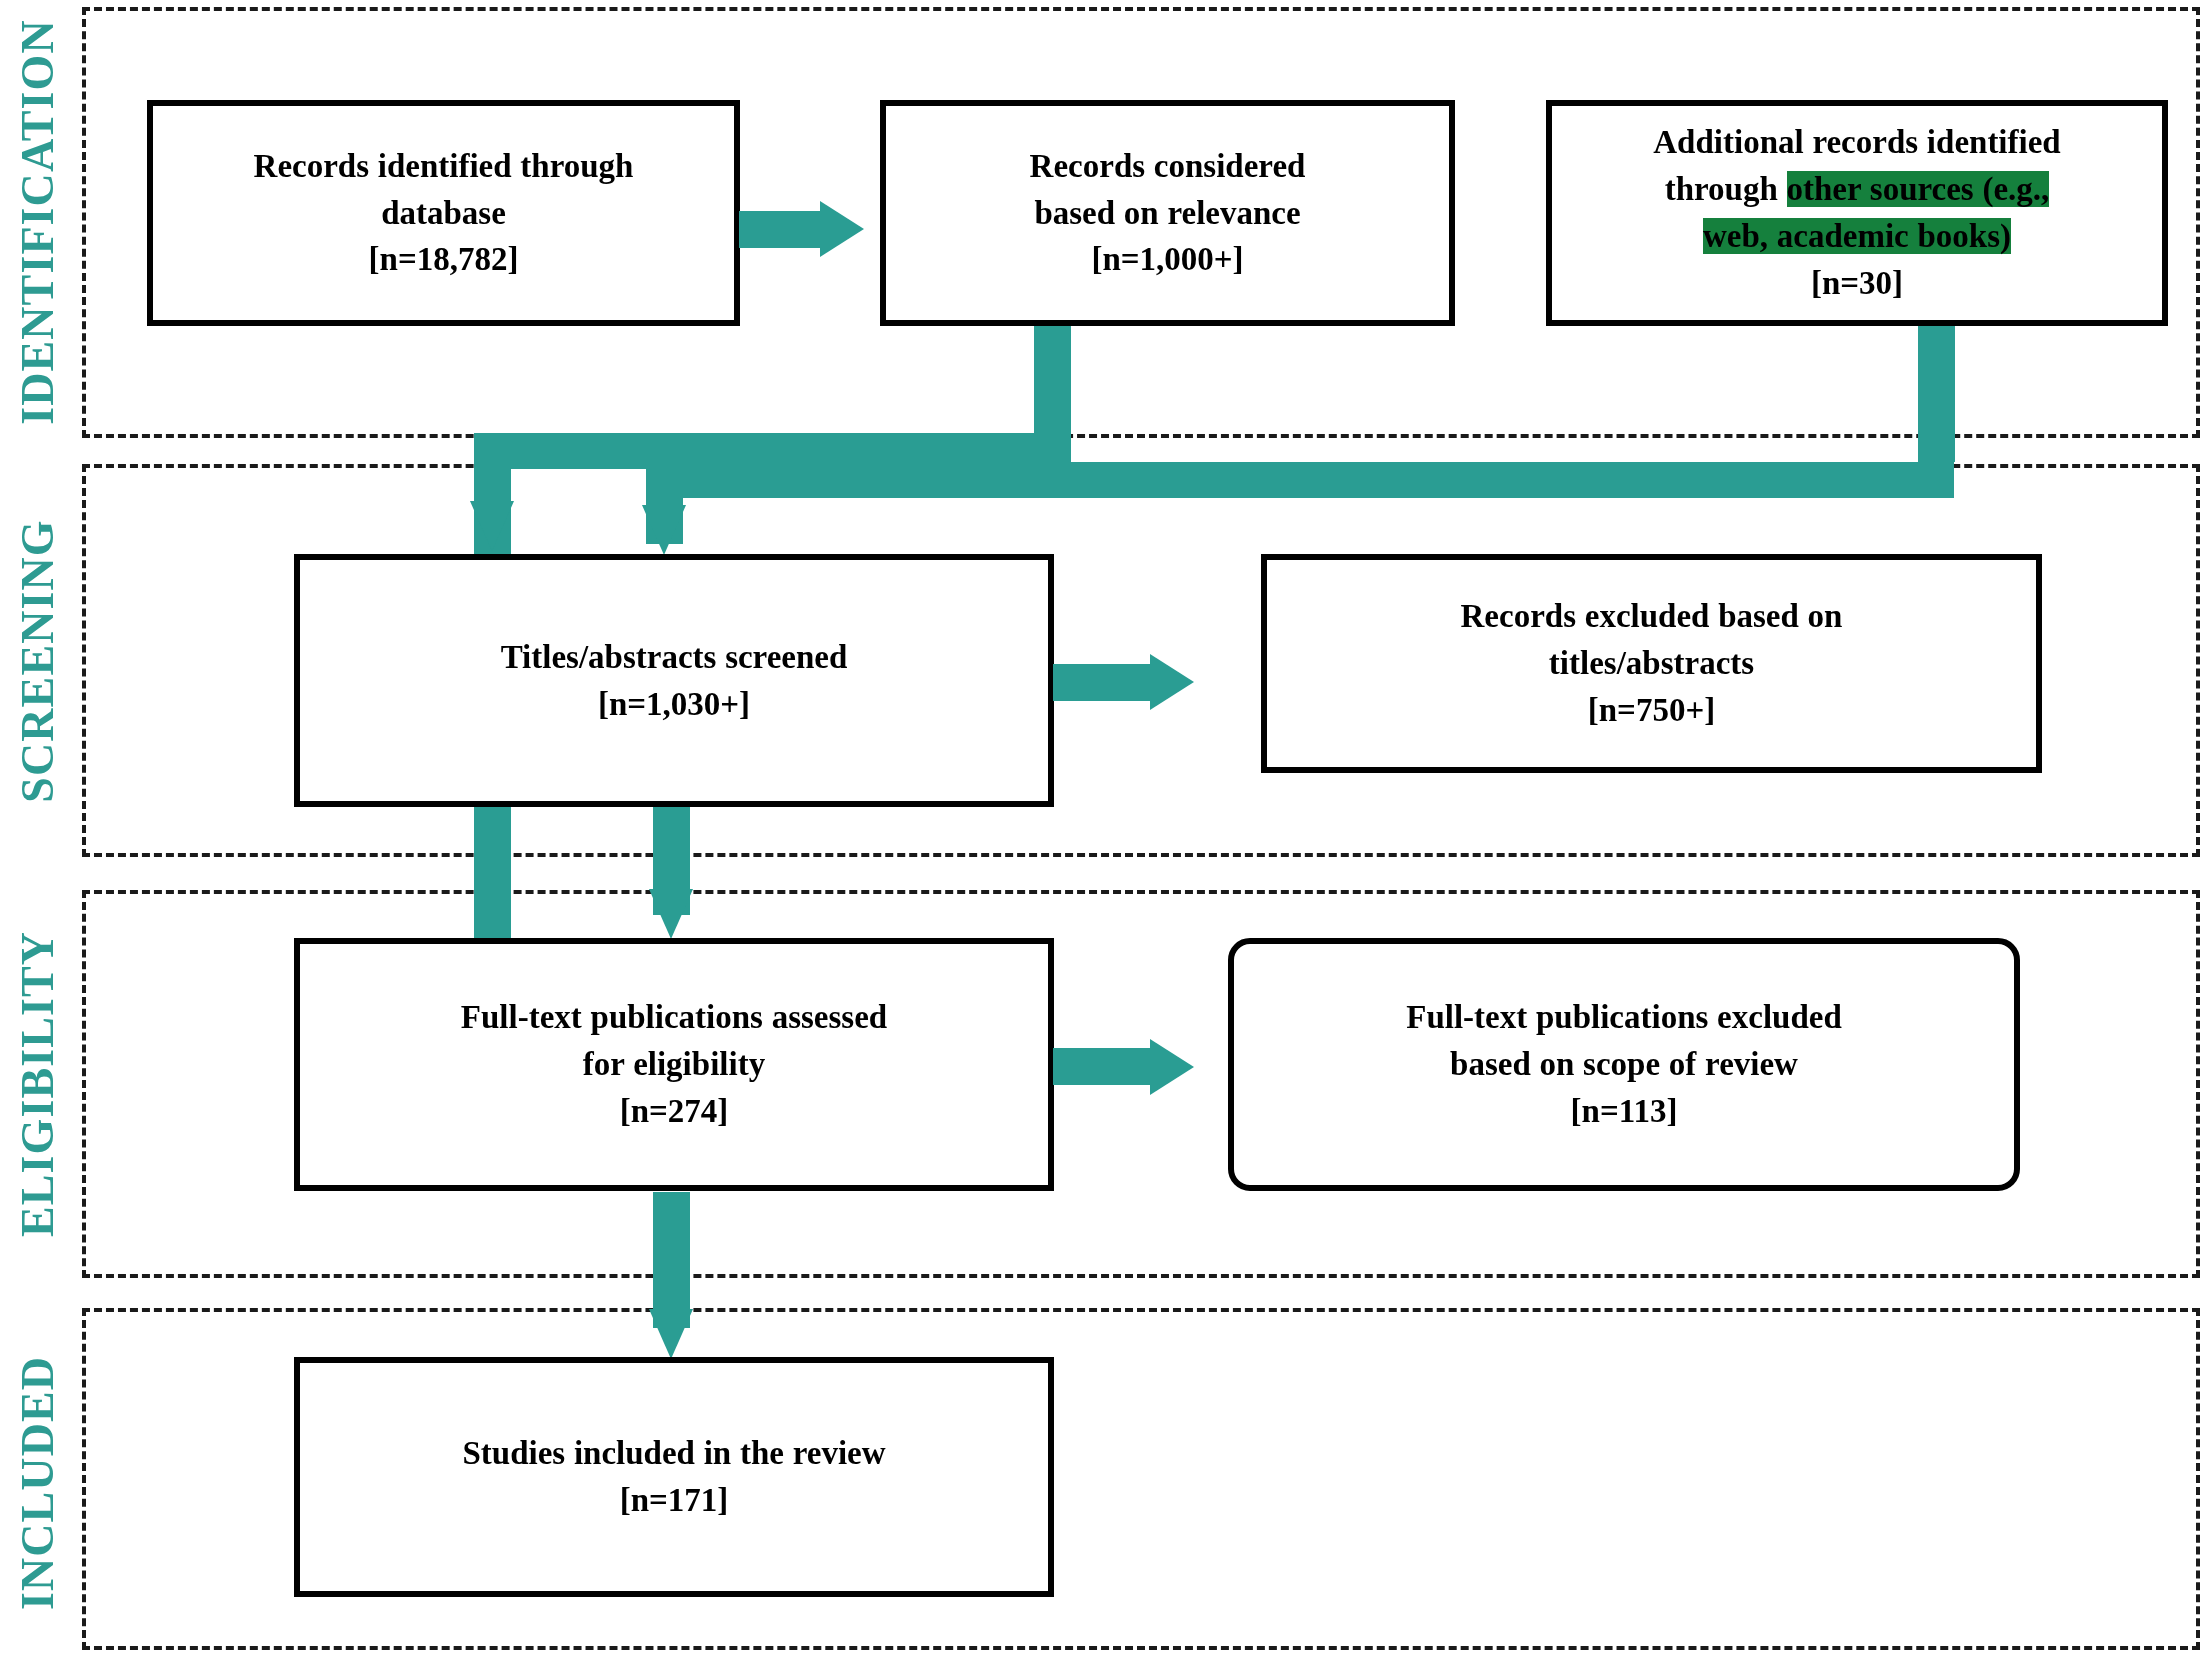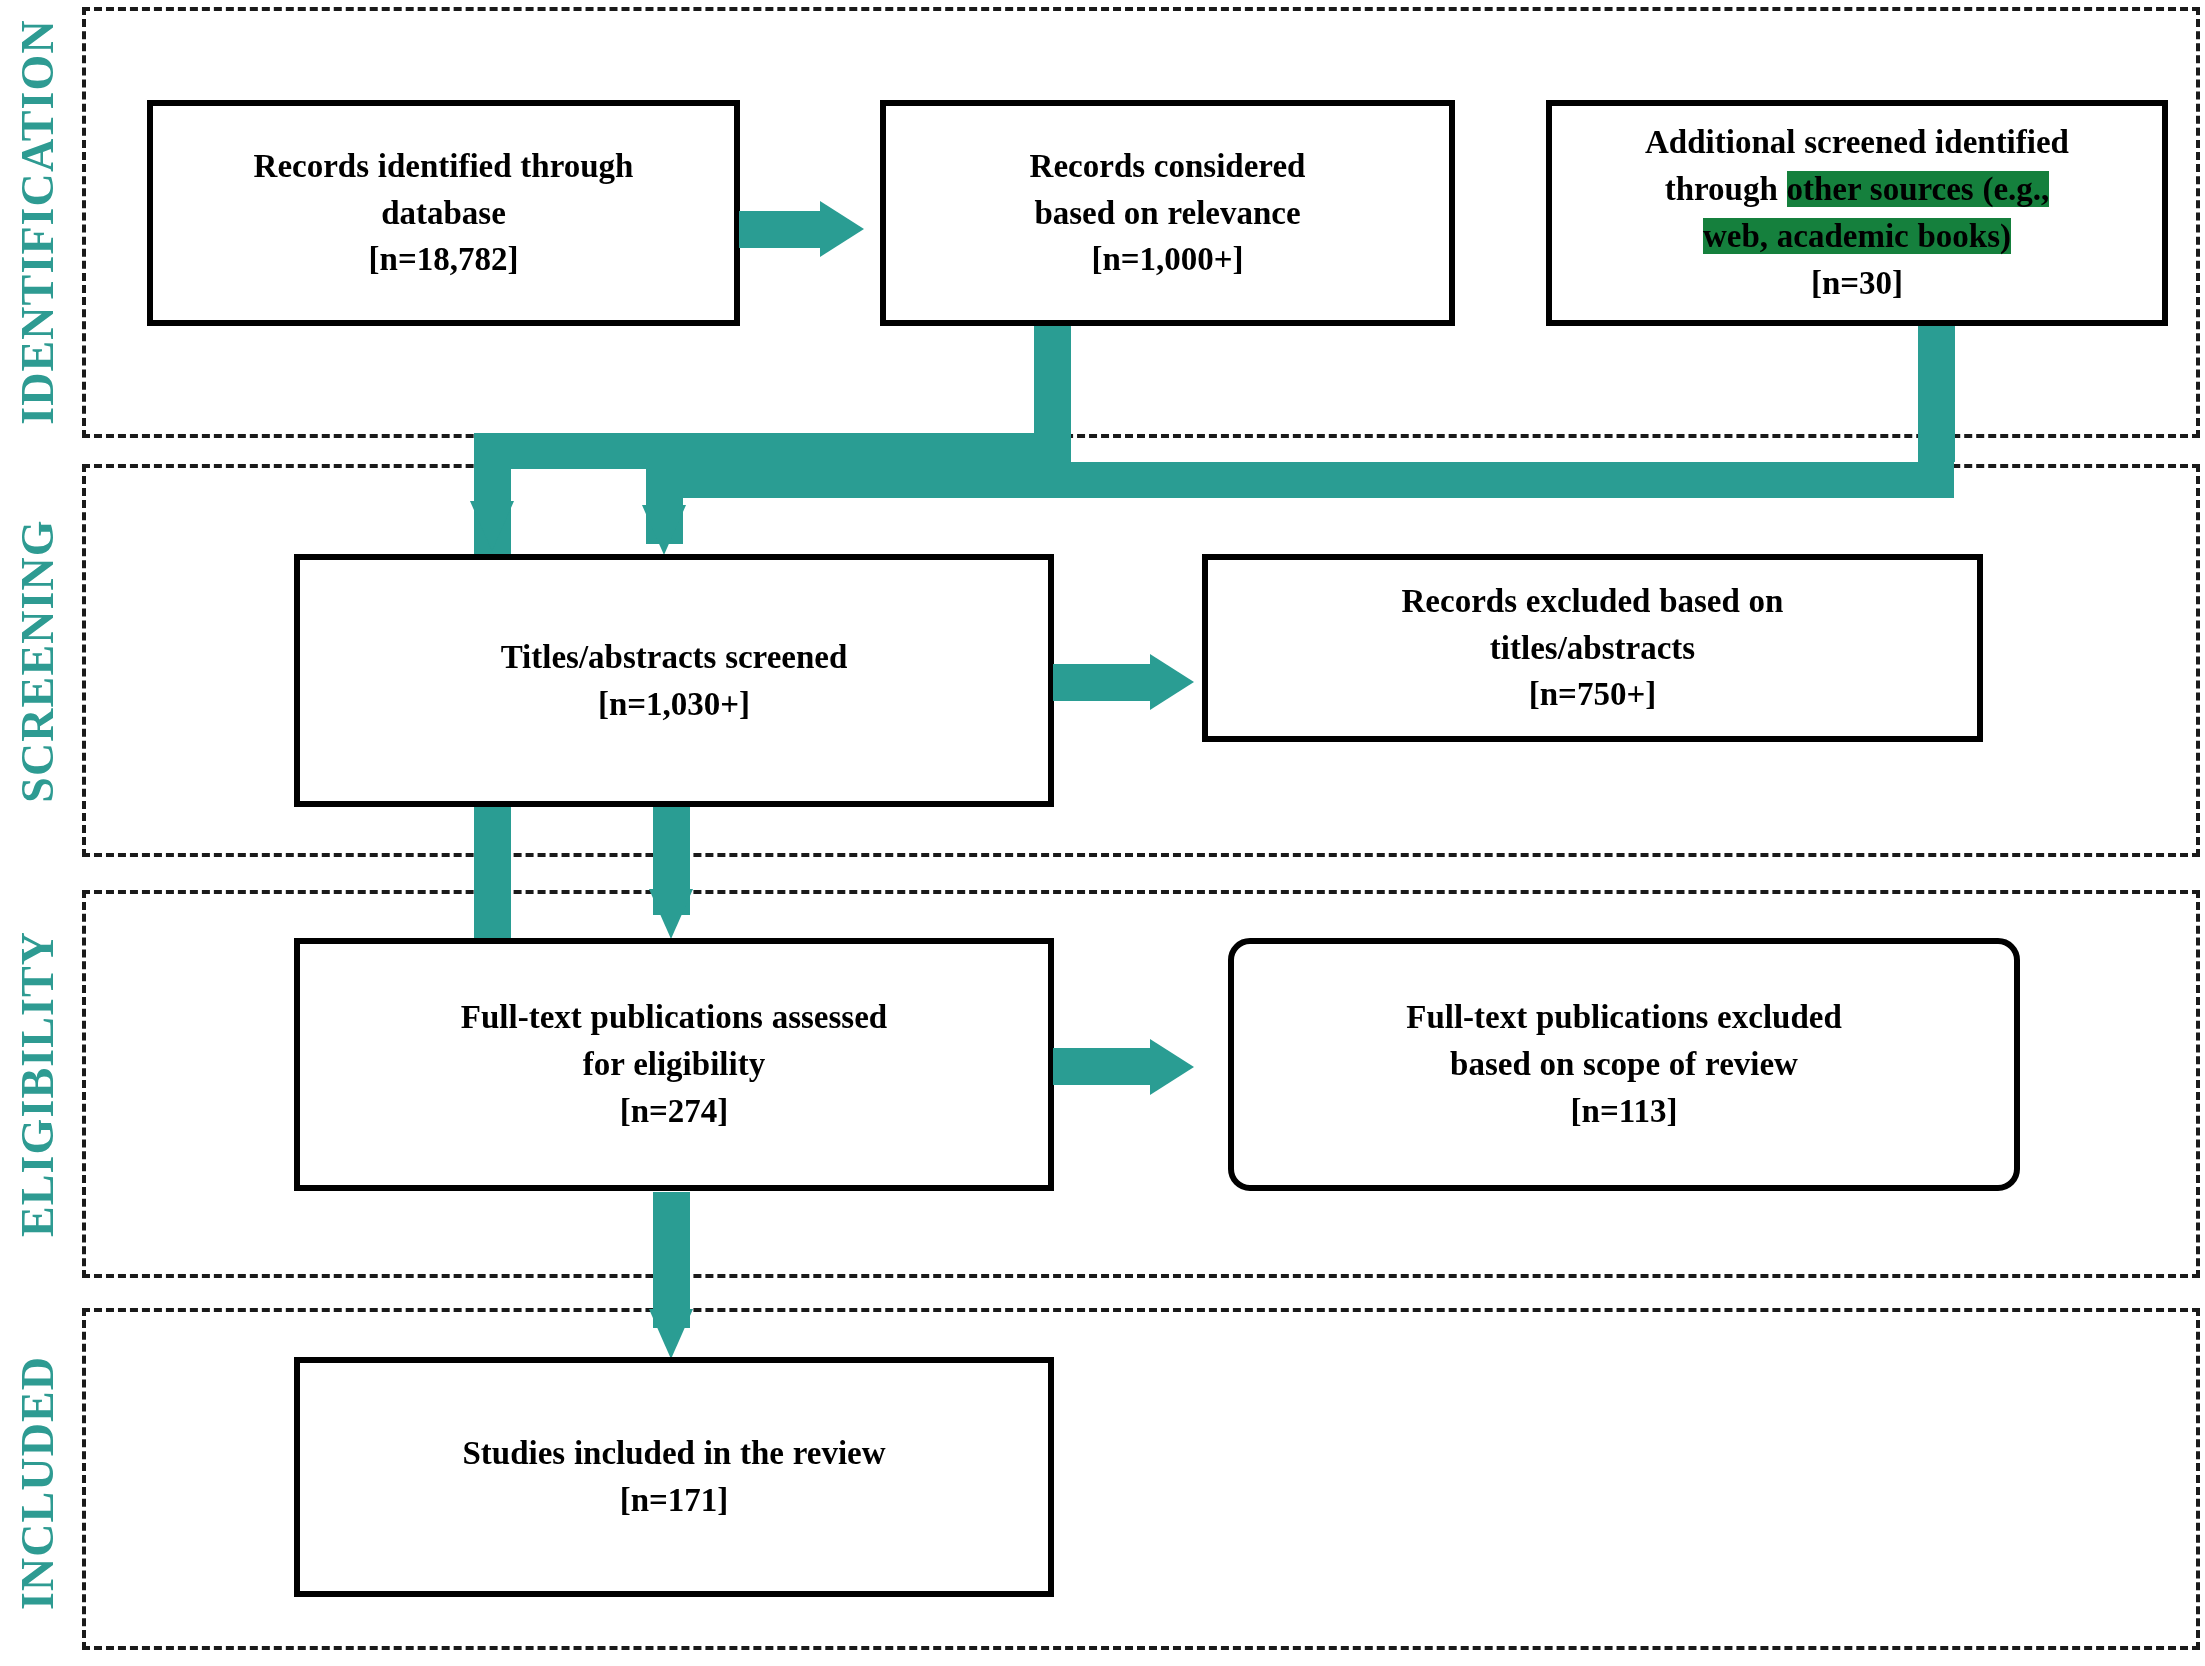--- a/index.html
+++ b/index.html
@@ -100,21 +100,21 @@
   <div class="node" style="left:880px; top:100px; width:575px; height:226px;">
     <div class="node-text">
       <span>Records considered</span><br>
       <span>based on relevance</span><br>
       <span>[n=1,000+]</span>
     </div>
   </div>
 
   <div class="node" style="left:1546px; top:100px; width:622px; height:226px;">
     <div class="node-text">
-      <span>Additional screened identified</span><br>
+      <span>Additional records identified</span><br>
       <span>through </span><span class="hl">other sources (e.g.,</span><br>
       <span class="hl">web, academic books)</span><br>
       <span>[n=30]</span>
     </div>
   </div>
 
   <div class="seg" style="left:1034px; top:326px; width:37px; height:142px;"></div>
 
   <div class="seg" style="left:474px; top:433px; width:597px; height:36px;"></div>
 
@@ -129,21 +129,21 @@
   <div class="node" style="left:294px; top:554px; width:760px; height:253px;">
     <div class="node-text">
       <span>Titles/abstracts screened</span><br>
       <span>[n=1,030+]</span>
     </div>
   </div>
 
   <div class="seg" style="left:1053px; top:664px; width:97px; height:37px;"></div>
   <div class="arrow-right" style="left:1150px; top:654px;"></div>
 
-  <div class="node" style="left:1202px; top:554px; width:781px; height:188px;">
+  <div class="node" style="left:1261px; top:554px; width:781px; height:219px;">
     <div class="node-text">
       <span>Records excluded based on</span><br>
       <span>titles/abstracts</span><br>
       <span>[n=750+]</span>
     </div>
   </div>
 
   <div class="seg" style="left:653px; top:807px; width:37px; height:108px;"></div>
   <div class="arrow-down" style="left:649px; top:889px;"></div>
 

